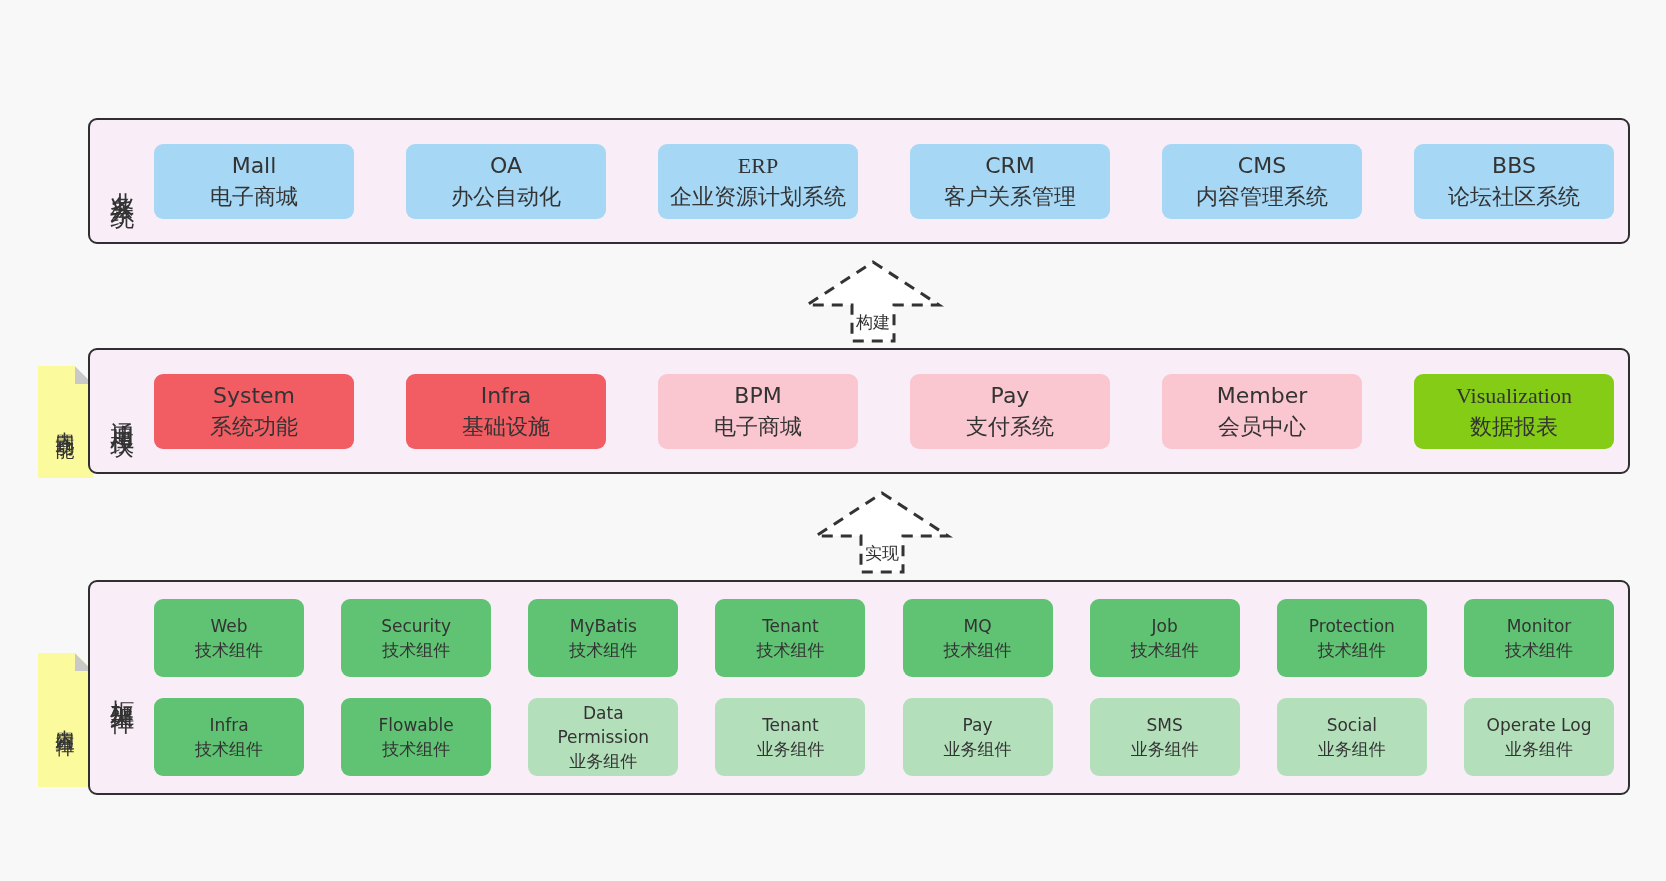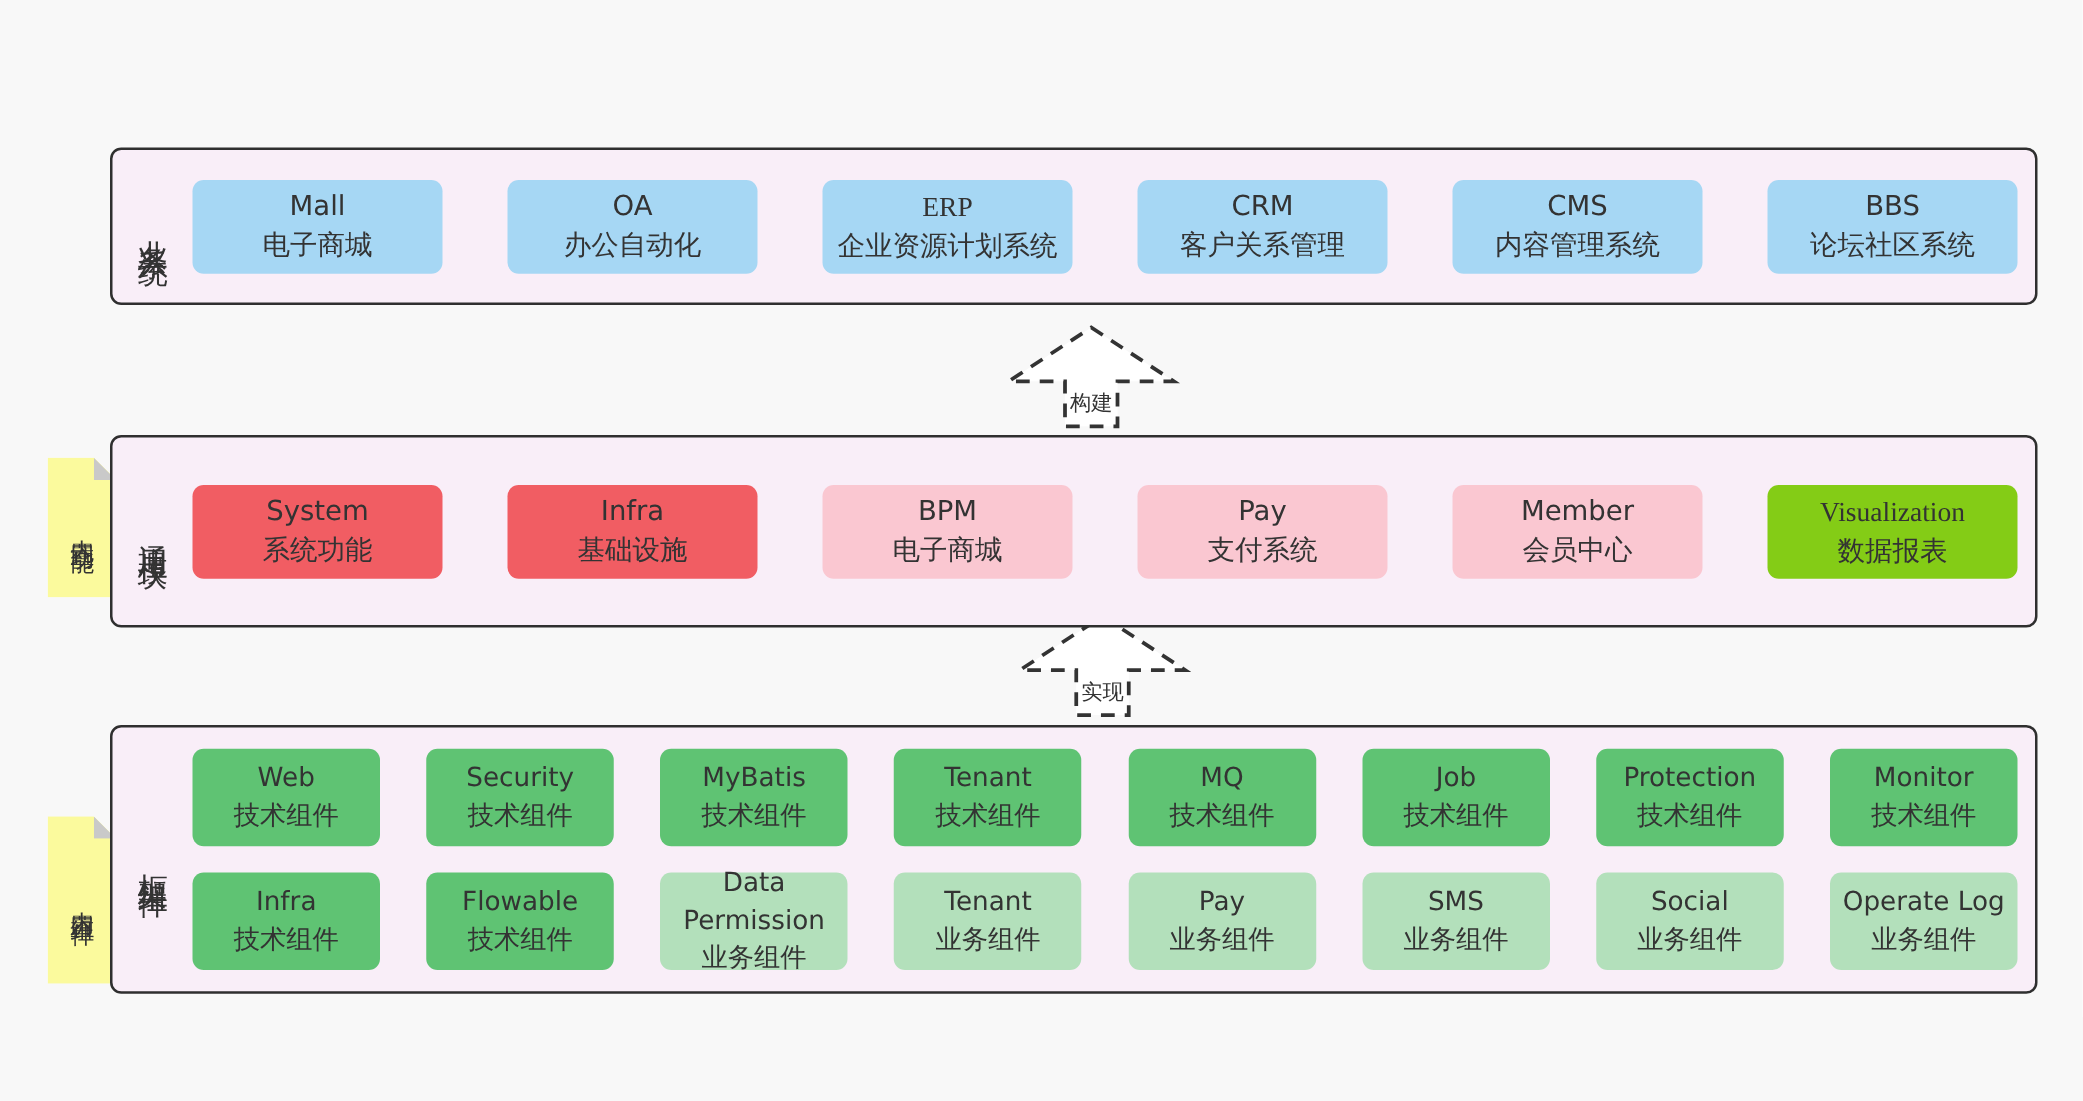--- a/index.html
+++ b/index.html
@@ -50,21 +50,21 @@
     height:78px;
     border-radius:9px;
     display:flex;flex-direction:column;
     align-items:center;justify-content:center;
     text-align:center;
     line-height:1.42;
     box-sizing:border-box;
     padding:2px 10px;
   }
   .row-6 .box{width:200px;height:75px;font-size:22px;}
-  .row-8 .box{width:150px;font-size:21px;}
+  .row-8 .box{width:150px;font-size:17px;}
   .sticky{
     position:absolute;
     left:38px;width:55px;
     background:var(--yellow,#fbfa9d);
     clip-path:polygon(0 0, calc(100% - 18px) 0, 100% 18px, 100% 100%, 0 100%);
     z-index:0;
     display:flex;align-items:center;justify-content:center;
   }
   .sticky-fold{
     position:absolute;top:0;right:0;
@@ -125,21 +125,21 @@
       <polygon points="70,4 136,47 91,47 91,83 49,83 49,47 4,47" fill="#ffffff" stroke="#333333" stroke-width="3" stroke-dasharray="11 8" stroke-linejoin="miter"></polygon>
       <text x="70" y="70" text-anchor="middle">构建</text>
     </svg>
   </div>
 
   <div class="sticky" style="top:366px;height:112px;">
     <div class="sticky-fold"></div>
     <div class="vtext">内置功能</div>
   </div>
 
-  <section class="band" style="top:348px;height:154px;">
+  <section class="band" style="top:348px;height:126px;">
     <div class="band-label-col">
       <div class="vtext">通用模块</div>
     </div>
     <div class="band-rows">
       <div class="box-row row-6">
           <div class="box" style="background: rgb(241, 93, 99);">
             <div>System</div>
             <div>系统功能</div>
           </div>
           <div class="box" style="background: rgb(241, 93, 99);">

